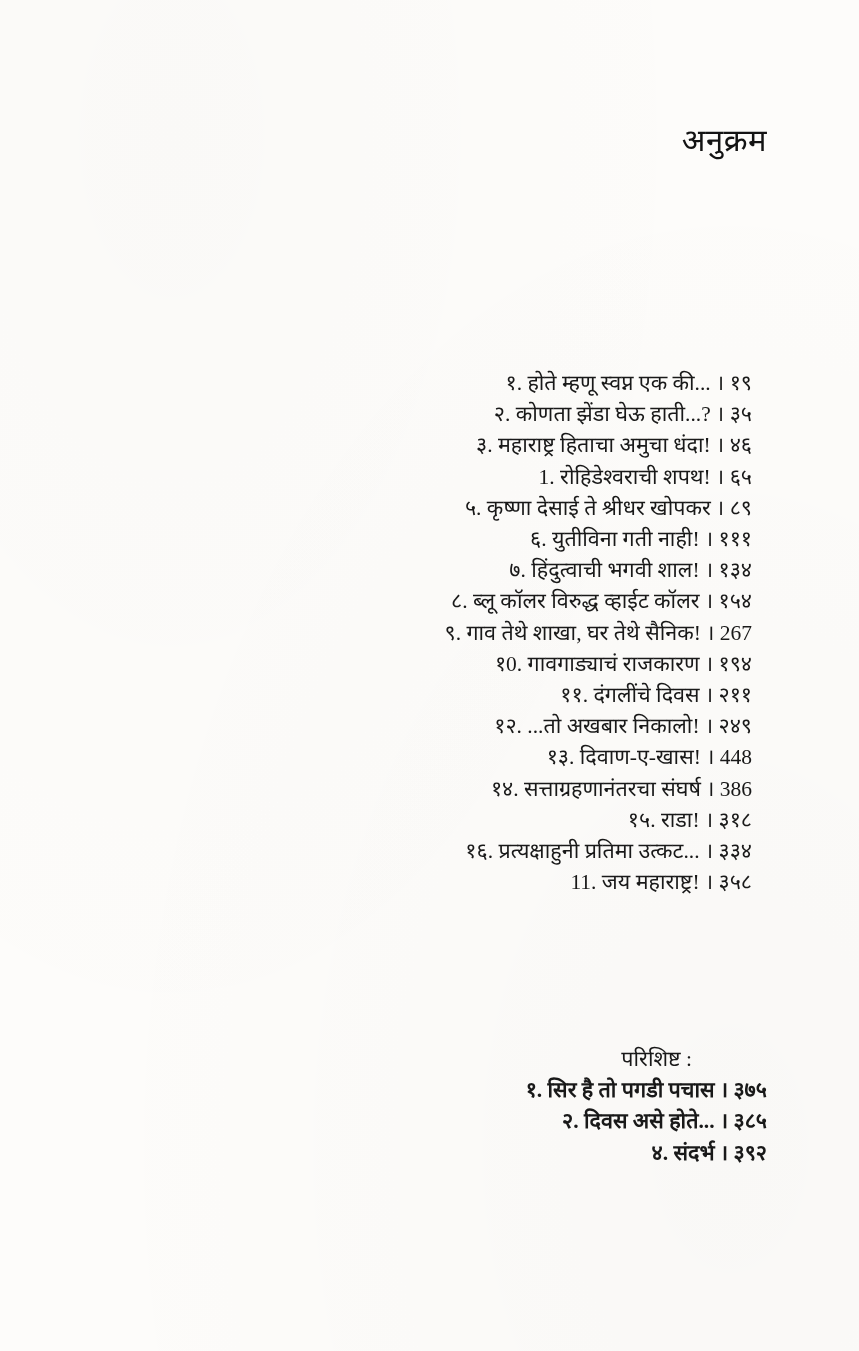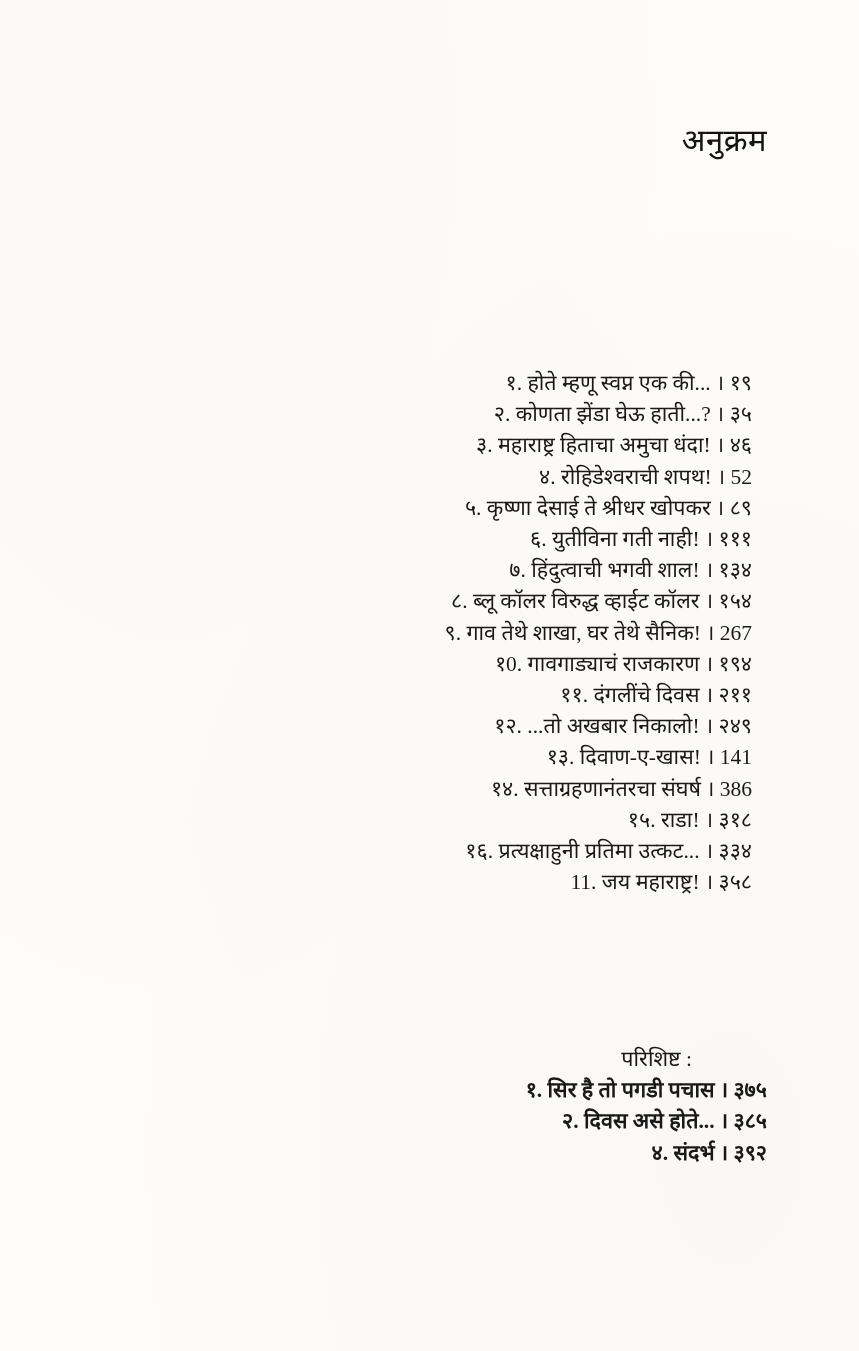--- a/index.html
+++ b/index.html
@@ -77,30 +77,30 @@
 <body>
 
 <div class="page">
 
   <div class="heading">अनुक्रम</div>
 
   <div class="toc">
     <div class="toc-line">१. होते म्हणू स्वप्न एक की... । १९</div>
     <div class="toc-line">२. कोणता झेंडा घेऊ हाती...? । ३५</div>
     <div class="toc-line">३. महाराष्ट्र हिताचा अमुचा धंदा! । ४६</div>
-    <div class="toc-line">४. रोहिडेश्वराची शपथ! । 52</div>
+    <div class="toc-line">1. रोहिडेश्वराची शपथ! । ६५</div>
     <div class="toc-line">५. कृष्णा देसाई ते श्रीधर खोपकर । ८९</div>
     <div class="toc-line">६. युतीविना गती नाही! । १११</div>
     <div class="toc-line">७. हिंदुत्वाची भगवी शाल! ।  १३४</div>
     <div class="toc-line">८. ब्लू कॉलर विरुद्ध व्हाईट कॉलर । १५४</div>
     <div class="toc-line">९. गाव तेथे शाखा, घर तेथे सैनिक! । 267</div>
     <div class="toc-line">१0. गावगाड्याचं राजकारण । १९४</div>
     <div class="toc-line">११. दंगलींचे दिवस । २११</div>
     <div class="toc-line">१२. ...तो अखबार निकालो! । २४९</div>
-    <div class="toc-line">१३. दिवाण-ए-खास! । 141</div>
+    <div class="toc-line">१३. दिवाण-ए-खास! । 448</div>
     <div class="toc-line">१४. सत्ताग्रहणानंतरचा संघर्ष । 386</div>
     <div class="toc-line">१५. राडा! । ३१८</div>
     <div class="toc-line">१६. प्रत्यक्षाहुनी प्रतिमा उत्कट... । ३३४</div>
     <div class="toc-line">11. जय महाराष्ट्र! । ३५८</div>
   </div>
 
   <div class="appendix">
     <div class="appendix-title">परिशिष्ट :</div>
     <div class="toc-line">१. सिर है तो पगडी पचास । ३७५</div>
     <div class="toc-line">२. दिवस असे होते... । ३८५</div>

